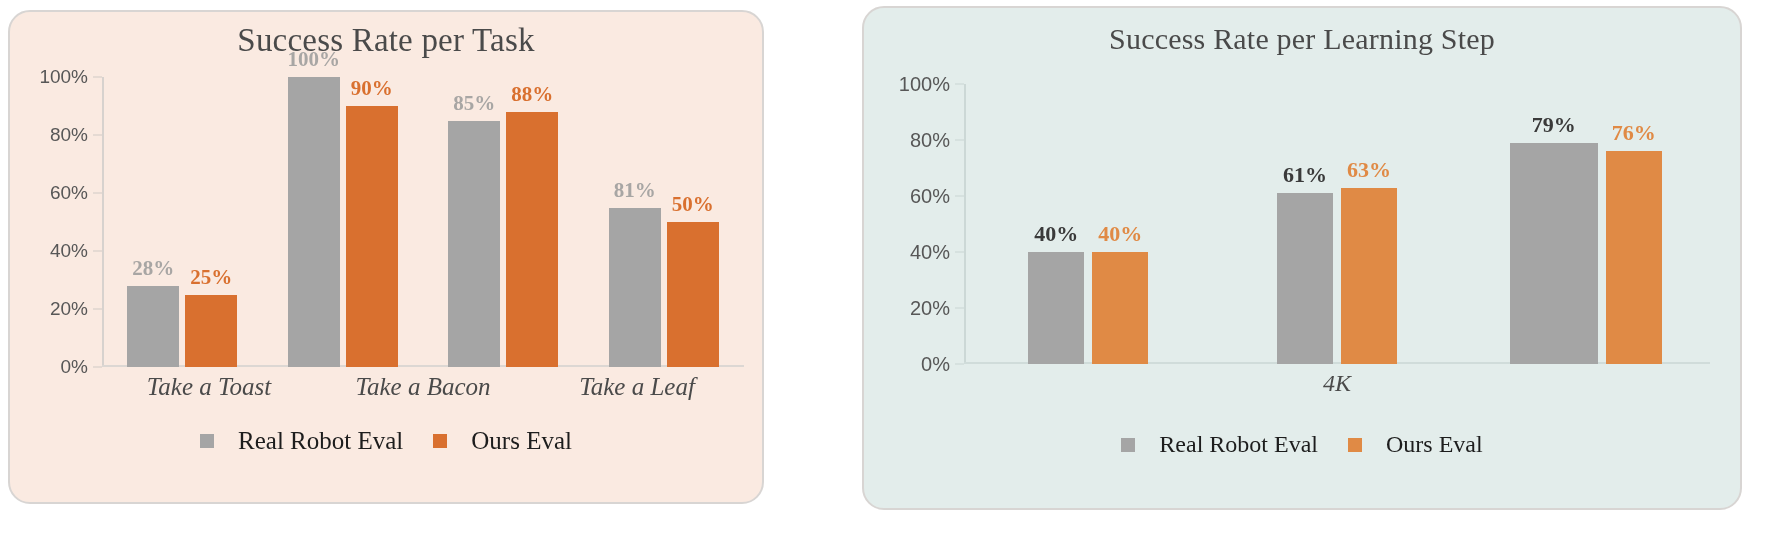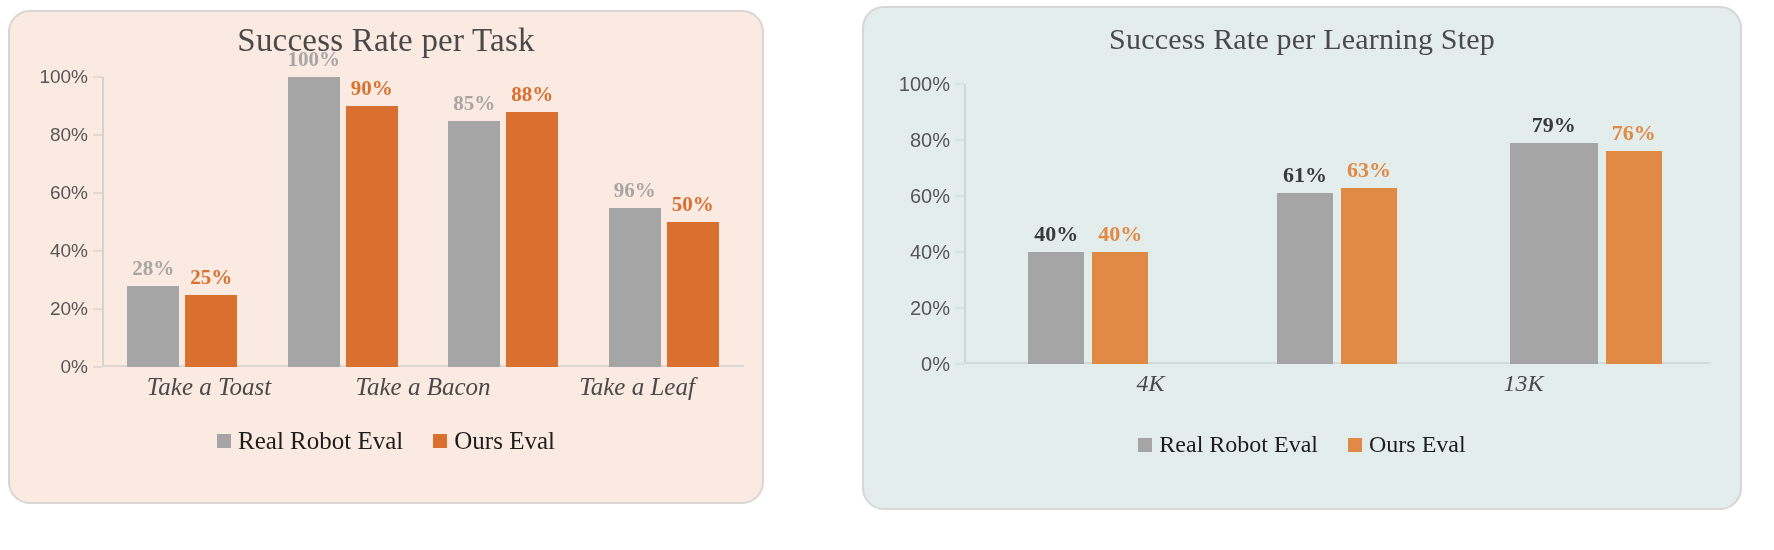--- a/index.html
+++ b/index.html
@@ -196,21 +196,21 @@
     display: flex;
     justify-content: center;
     align-items: center;
     gap: 30px;
     margin-top: 26px;
   }
   .panel.right .legend { margin-top: 34px; }
   .legend-item {
     display: flex;
     align-items: center;
-    gap: 7px;
+    gap: 24px;
   }
   .swatch {
     width: 14px;
     height: 14px;
     display: inline-block;
   }
   .swatch.gray { background: #a5a5a5; }
   .panel.left .swatch.orange { background: #d9702f; }
   .panel.right .swatch.orange { background: #e08a45; }
   .legend-text {
@@ -275,21 +275,21 @@
               </div>
               <div class="gap"></div>
               <div class="bar orange" style="height: 88%;">
                 <div class="bar-label orange-lbl">88%</div>
               </div>
             </div>
           </div>
           <div class="group">
             <div class="bar-wrap">
               <div class="bar gray" style="height: 55%;">
-                <div class="bar-label gray-lbl">96%</div>
+                <div class="bar-label gray-lbl">81%</div>
               </div>
               <div class="gap"></div>
               <div class="bar orange" style="height: 50%;">
                 <div class="bar-label orange-lbl">50%</div>
               </div>
             </div>
           </div>
         </div>
     </div>
 
@@ -363,21 +363,20 @@
               <div class="bar orange" style="height: 76%;">
                 <div class="bar-label orange-lbl">76%</div>
               </div>
             </div>
           </div>
         </div>
     </div>
 
     <div class="cats" id="cats-1">
         <div class="cat">4K</div>
-        <div class="cat">13K</div>
       </div>
 
     <div class="legend" id="legend-1">
         <div class="legend-item">
           <span class="swatch gray"></span>
           <span class="legend-text">Real Robot Eval</span>
         </div>
         <div class="legend-item">
           <span class="swatch orange"></span>
           <span class="legend-text">Ours Eval</span>

